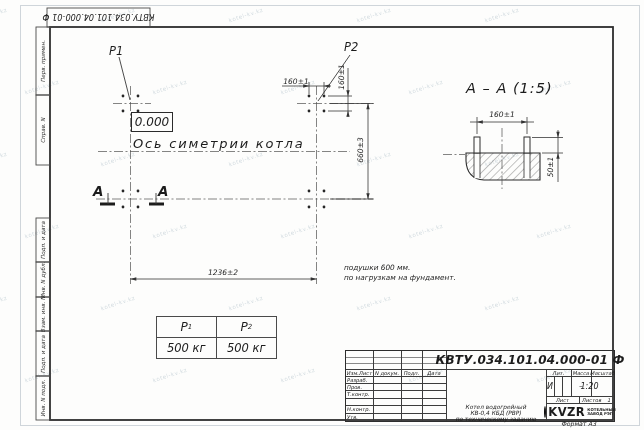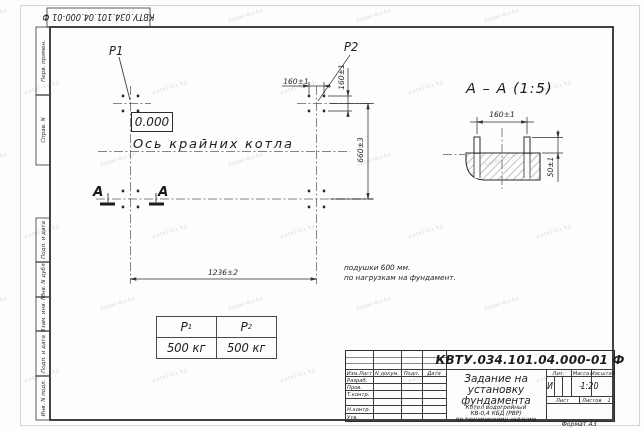--- a/index.html
+++ b/index.html
@@ -221,21 +221,21 @@
   <div class="vlabel" style="left:43px;top:130px">Справ. N</div>
   <div class="vlabel" style="left:43px;top:240px">Подп. и дата</div>
   <div class="vlabel" style="left:43px;top:279.5px">Инв. N дубл.</div>
   <div class="vlabel" style="left:43px;top:314px">Взам. инв. N</div>
   <div class="vlabel" style="left:43px;top:353.5px">Подп. и дата</div>
   <div class="vlabel" style="left:43px;top:398px">Инв. N подл.</div>
 
   <div class="plabel" style="left:109px;top:44px">P1</div>
   <div class="plabel" style="left:344px;top:40px">P2</div>
   <div class="elev">0.000</div>
-  <div class="axis">Ось крайних котла</div>
+  <div class="axis">Ось симетрии котла</div>
   <div class="seca" style="left:93px;top:183px">А</div>
   <div class="seca" style="left:158px;top:183px">А</div>
   <div class="dim" style="left:276px;top:76.5px;width:40px">160±1</div>
   <div class="dimr" style="left:341px;top:77px">160±1</div>
   <div class="dimr" style="left:360px;top:150px">660±3</div>
   <div class="dim" style="left:203px;top:268px;width:40px">1236±2</div>
 
   <div class="sectitle">А – А (1:5)</div>
   <div class="dim" style="left:482px;top:110px;width:40px">160±1</div>
   <div class="dimr" style="left:550px;top:167px">50±1</div>
@@ -289,41 +289,44 @@
     <div class="cell" style="left:27px;top:18px;width:28px;height:7px">N докум.</div>
     <div class="cell" style="left:55px;top:18px;width:21px;height:7px">Подп.</div>
     <div class="cell" style="left:76px;top:18px;width:24px;height:7px">Дата</div>
 
     <div class="rowlab" style="top:25px">Разраб.</div>
     <div class="rowlab" style="top:32px">Пров.</div>
     <div class="rowlab" style="top:39px">Т.контр.</div>
     <div class="rowlab" style="top:54px">Н.контр.</div>
     <div class="rowlab" style="top:62px">Утв.</div>
 
-    <div class="doctitle">
-      <div>Задание на</div>
-      <div>установку</div>
-      <div>фундамента</div>
-    </div>
     <div class="prod">
       <div>Котел водогрейный</div>
       <div>КВ-0,4 КБД (РВР)</div>
       <div>по техническому заданию</div>
     </div>
 
     <div class="cell" style="left:200px;top:18px;width:25px;height:7px">Лит.</div>
     <div class="cell" style="left:225px;top:18px;width:20px;height:7px">Масса</div>
     <div class="cell" style="left:245px;top:18px;width:23px;height:7px">Масштаб</div>
     <div class="cell" style="left:200px;top:25px;width:8px;height:20px;font-size:8px">И</div>
     <div class="cell" style="left:225px;top:25px;width:20px;height:20px;font-size:8px">–</div>
     <div class="cell" style="left:232px;top:25px;width:23px;height:20px;font-size:8px">1:20</div>
 
     <div class="cell" style="left:200px;top:45px;width:33px;height:7px">Лист</div>
     <div class="cell" style="left:233px;top:45px;width:35px;height:7px;justify-content:space-around">
       <span>Листов</span>
         <span>1</span>
     </div>
 
+    <div class="logo">
+      <span class="ball"></span>
+      <span class="kv">KVZR</span>
+      <span class="sub">
+        <div>КОТЕЛЬНЫЙ</div>
+        <div>ЗАВОД РЭП</div>
+      </span>
+    </div>
   </div>
 
   <div class="fmt">Формат А3</div>
 
 </div>
 
 </body></html>

